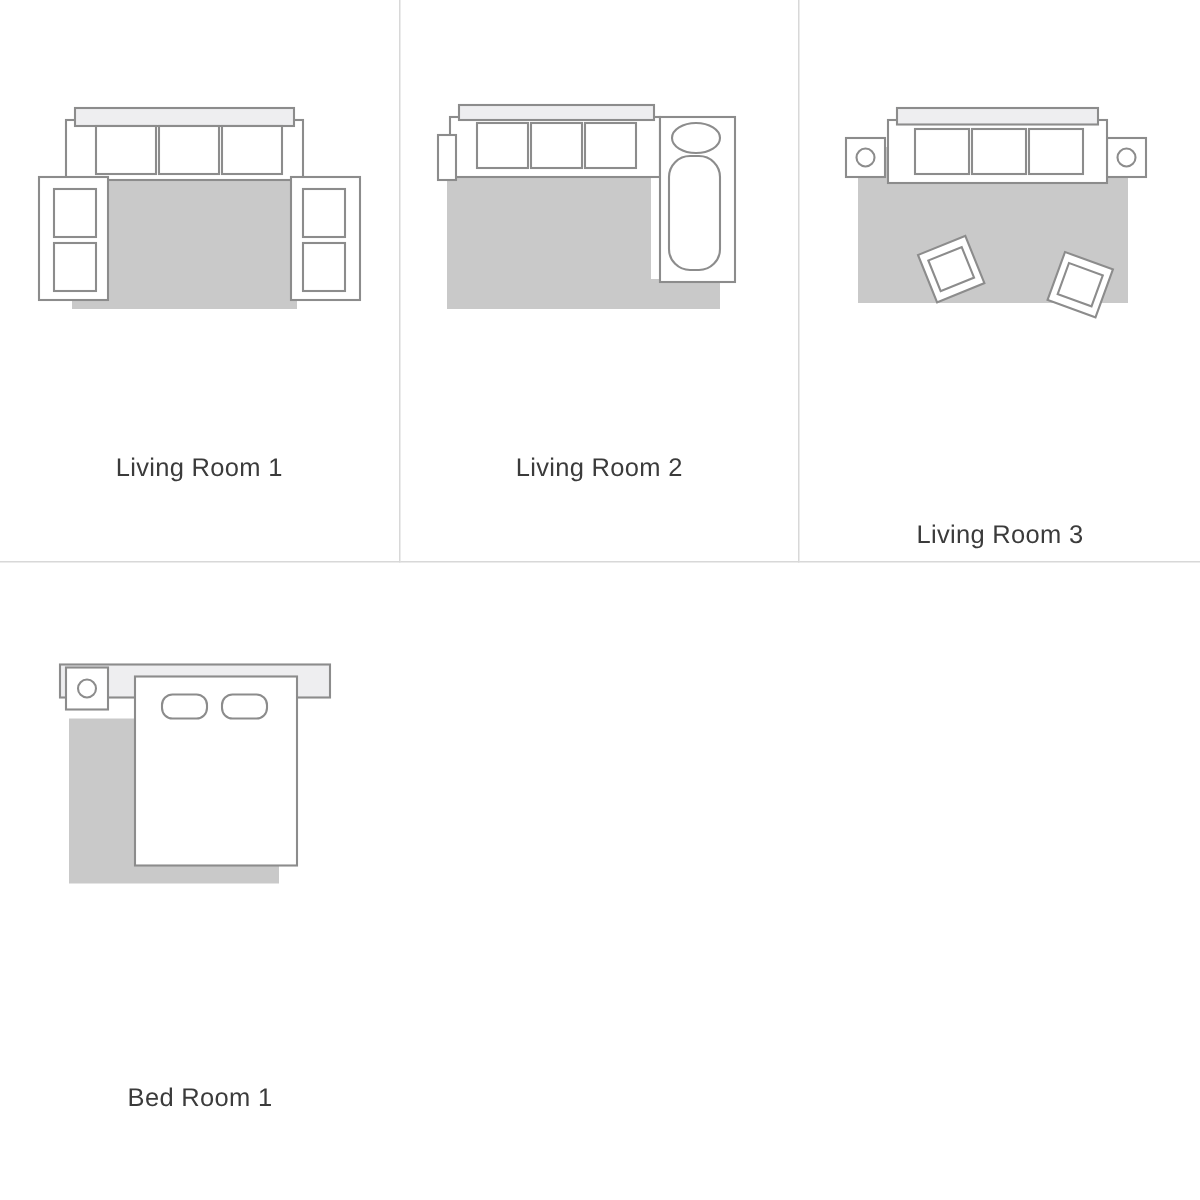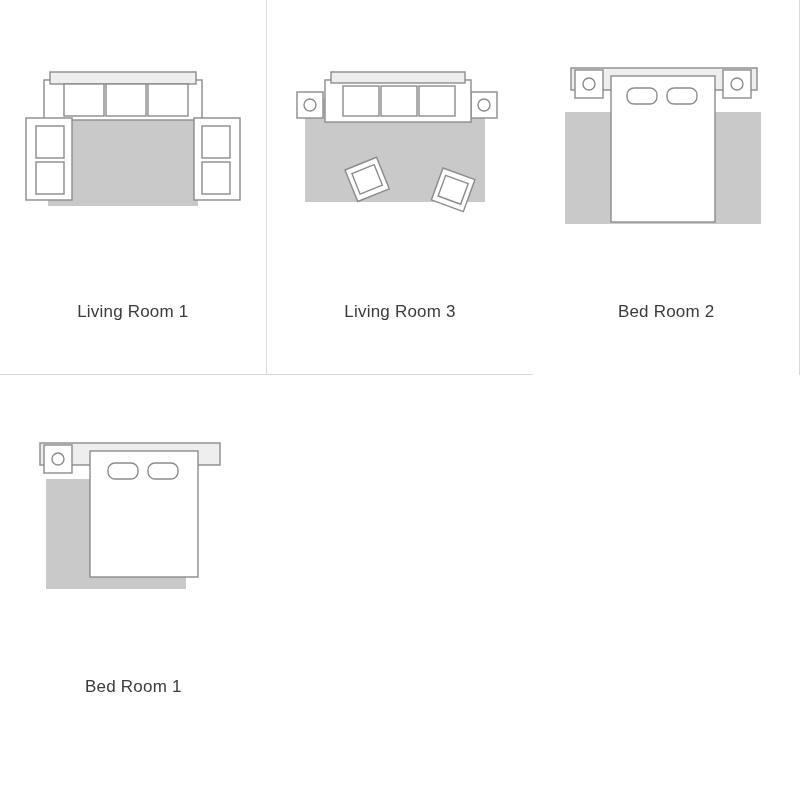--- a/index.html
+++ b/index.html
@@ -25,21 +25,21 @@
   .cell {
     position: relative;
     box-sizing: border-box;
     border-right: 1px solid #d8d8d8;
     border-bottom: 1px solid #d8d8d8;
     display: flex;
     flex-direction: column;
     align-items: center;
     justify-content: flex-start;
   }
-  .cell.last-col { border-right: none; }
+  .cell.last-col { border-right: none; gap: 45px; }
   .cell.row2 { border-bottom: none; }
   .art {
     width: 100%;
     height: 300px;
     display: flex;
     align-items: center;
     justify-content: center;
   }
   .caption {
     font-size: 17px;
@@ -79,20 +79,43 @@
 
           <rect x="176" y="58" width="46" height="82"></rect>
           <rect x="184" y="66" width="28" height="32"></rect>
           <rect x="184" y="102" width="28" height="32"></rect>
         </g>
       </svg>
     </div>
     <div class="caption">Living Room 1</div>
   </div>
 
+  <div class="cell">
+    <div class="art">
+      <svg width="230" height="180" viewBox="0 0 230 180">
+
+        <path d="M14 40 H150 V126 H196 V146 H14 Z" fill="#c9c9c9"></path>
+        <g fill="#ffffff" stroke="#8c8c8c" stroke-width="1.4">
+
+          <rect x="16" y="18" width="140" height="40"></rect>
+          <rect x="22" y="10" width="130" height="10" fill="#eeeef0"></rect>
+          <rect x="34" y="22" width="34" height="30"></rect>
+          <rect x="70" y="22" width="34" height="30"></rect>
+          <rect x="106" y="22" width="34" height="30"></rect>
+
+          <rect x="156" y="18" width="50" height="110"></rect>
+          <rect x="162" y="44" width="34" height="76" rx="14"></rect>
+          <ellipse cx="180" cy="32" rx="16" ry="10"></ellipse>
+
+          <rect x="8" y="30" width="12" height="30"></rect>
+        </g>
+      </svg>
+    </div>
+    <div class="caption">Living Room 2</div>
+  </div>
 
   <div class="cell last-col">
     <div class="art">
       <svg width="230" height="180" viewBox="0 0 230 180">
 
         <rect x="20" y="38" width="180" height="104" fill="#c9c9c9"></rect>
         <g fill="#ffffff" stroke="#8c8c8c" stroke-width="1.4">
 
           <rect x="12" y="32" width="26" height="26"></rect>
           <circle cx="25" cy="45" r="6"></circle>
@@ -113,42 +136,20 @@
             <rect x="0" y="0" width="34" height="34"></rect>
             <rect x="5" y="6" width="24" height="22"></rect>
           </g>
         </g>
       </svg>
     </div>
     <div class="caption">Living Room 3</div>
   </div>
 
 
-  <div class="cell row2">
-    <div class="art">
-      <svg width="230" height="200" viewBox="0 0 230 200">
-
-        <rect x="14" y="62" width="196" height="112" fill="#c9c9c9"></rect>
-        <g fill="#ffffff" stroke="#8c8c8c" stroke-width="1.4">
-
-          <rect x="20" y="18" width="186" height="22" fill="#eeeef0"></rect>
-
-          <rect x="24" y="20" width="28" height="28"></rect>
-          <circle cx="38" cy="34" r="6"></circle>
-          <rect x="172" y="20" width="28" height="28"></rect>
-          <circle cx="186" cy="34" r="6"></circle>
-
-          <rect x="60" y="26" width="104" height="146"></rect>
-          <rect x="76" y="38" width="30" height="16" rx="7"></rect>
-          <rect x="116" y="38" width="30" height="16" rx="7"></rect>
-        </g>
-      </svg>
-    </div>
-    <div class="caption">Bed Room 2</div>
-  </div>
 
   <div class="cell last-col row2">
     <div class="art">
       <svg width="230" height="200" viewBox="0 0 230 200">
 
         <rect x="28" y="54" width="140" height="110" fill="#c9c9c9"></rect>
         <g fill="#ffffff" stroke="#8c8c8c" stroke-width="1.4">
 
           <rect x="22" y="18" width="180" height="22" fill="#eeeef0"></rect>
 

